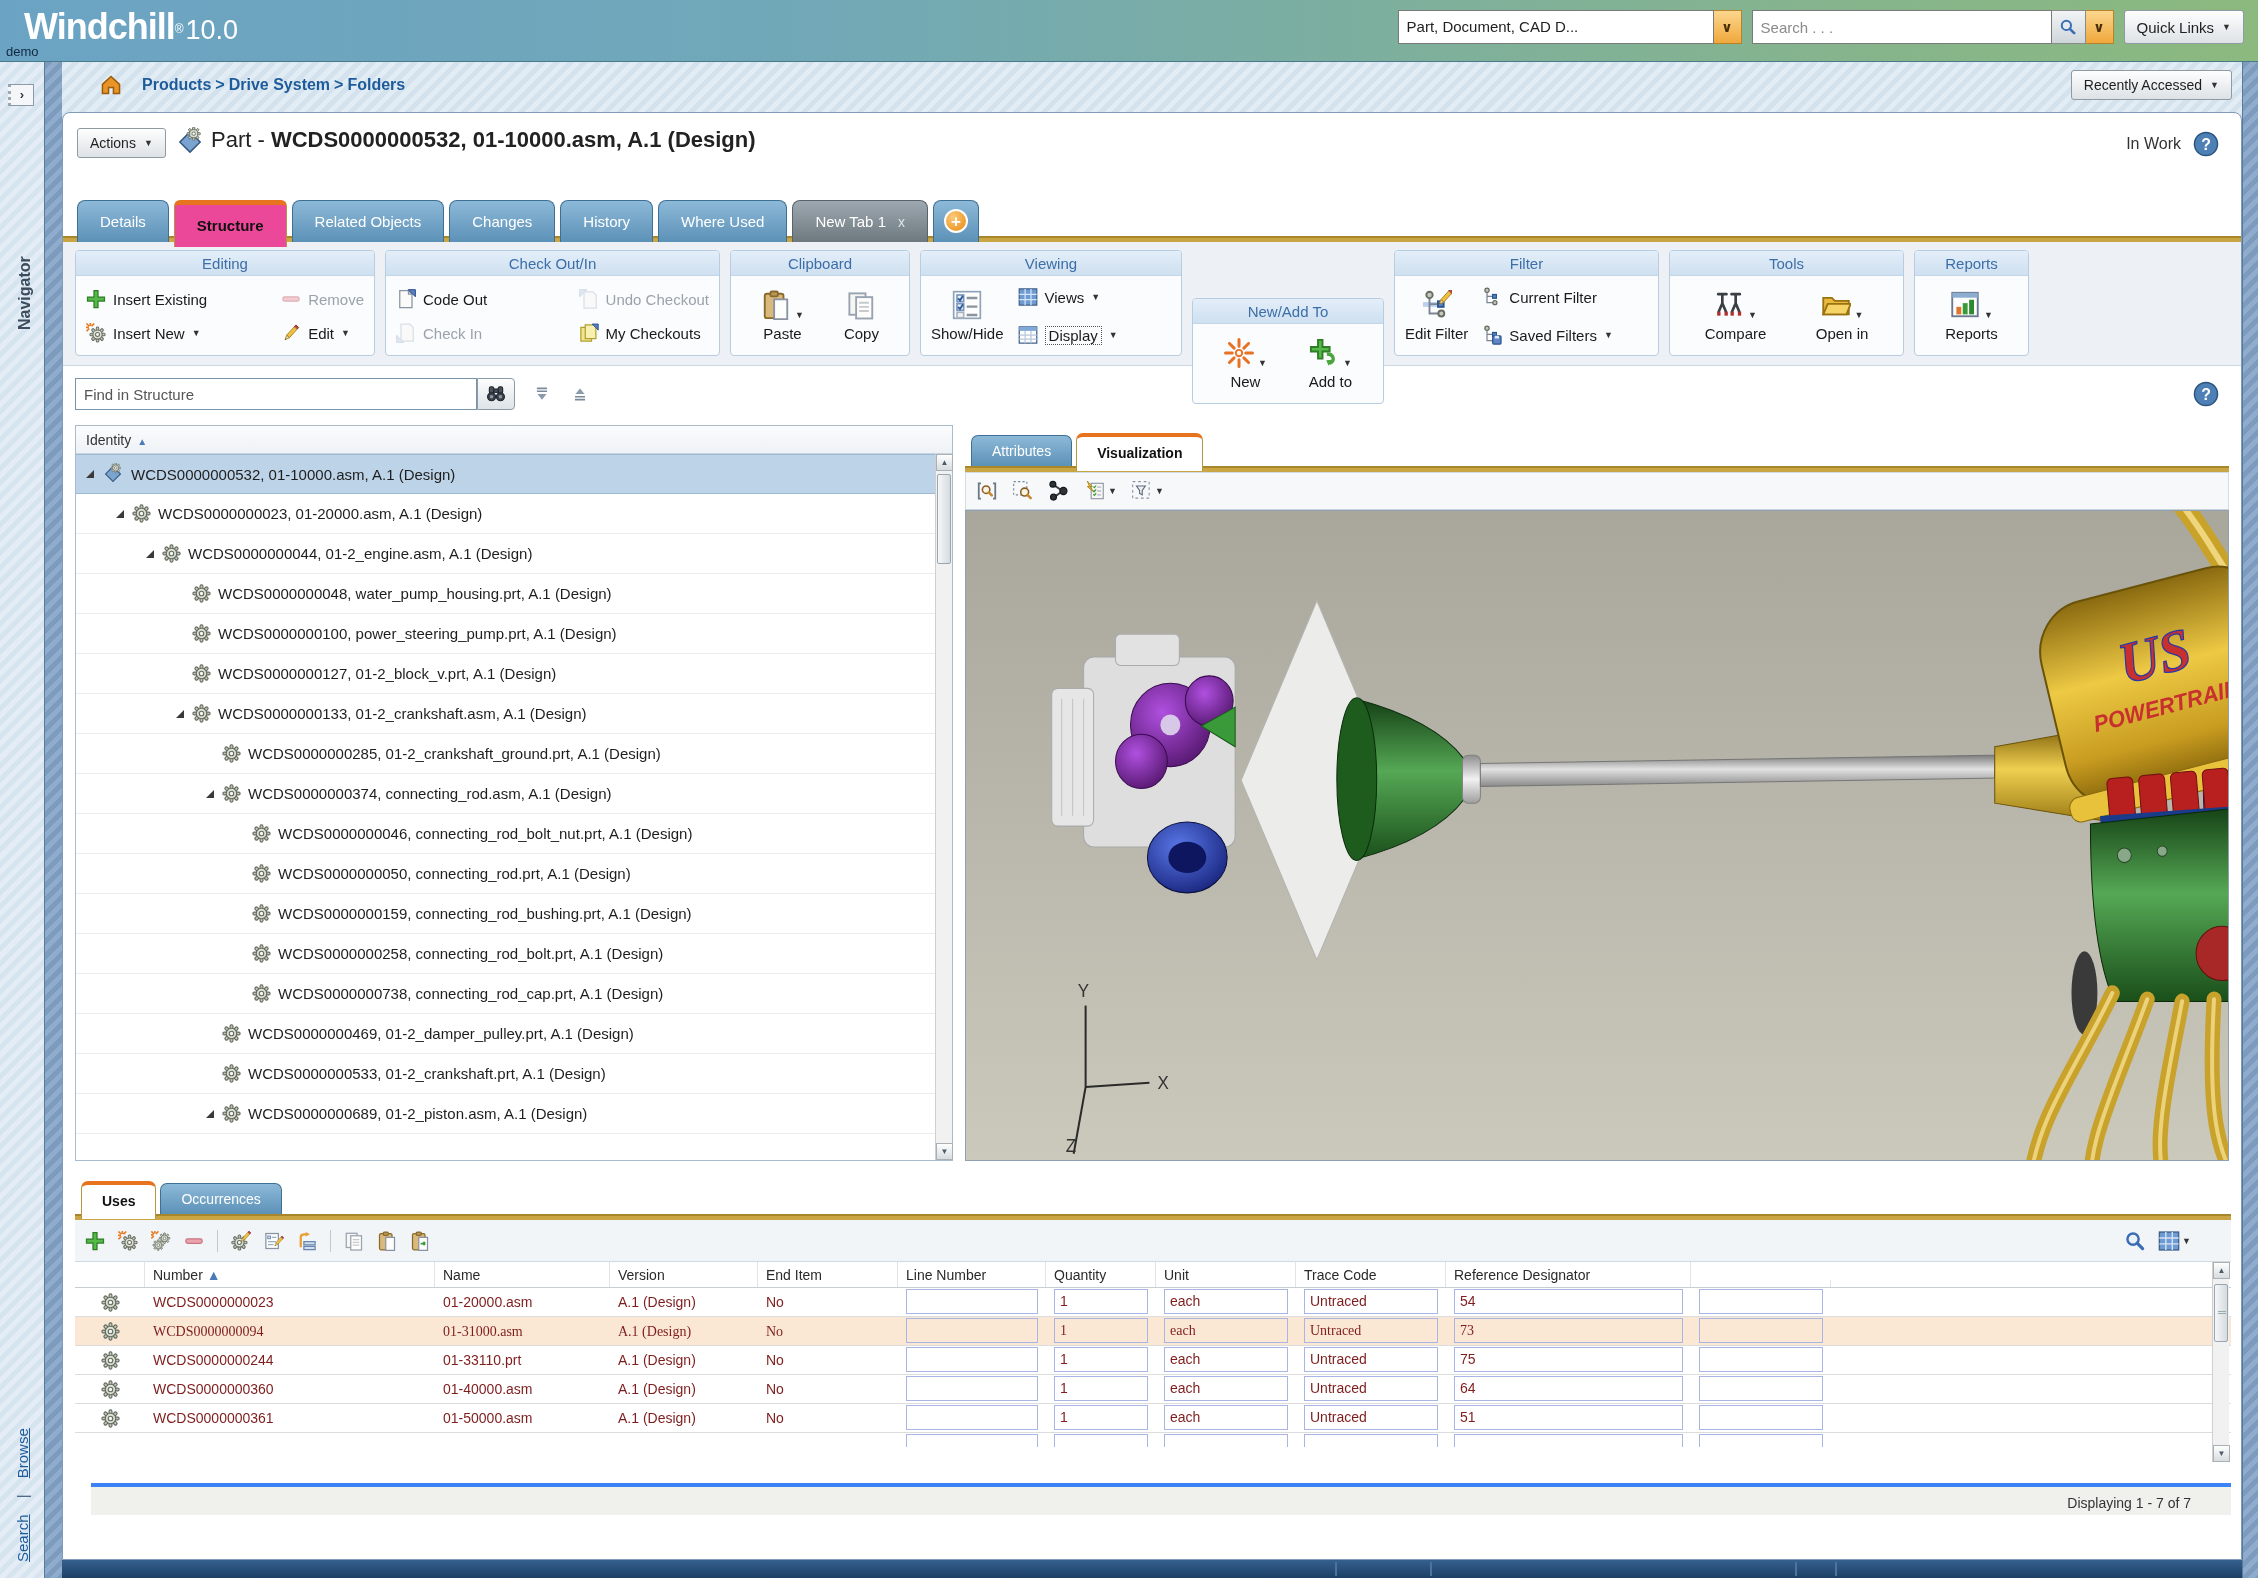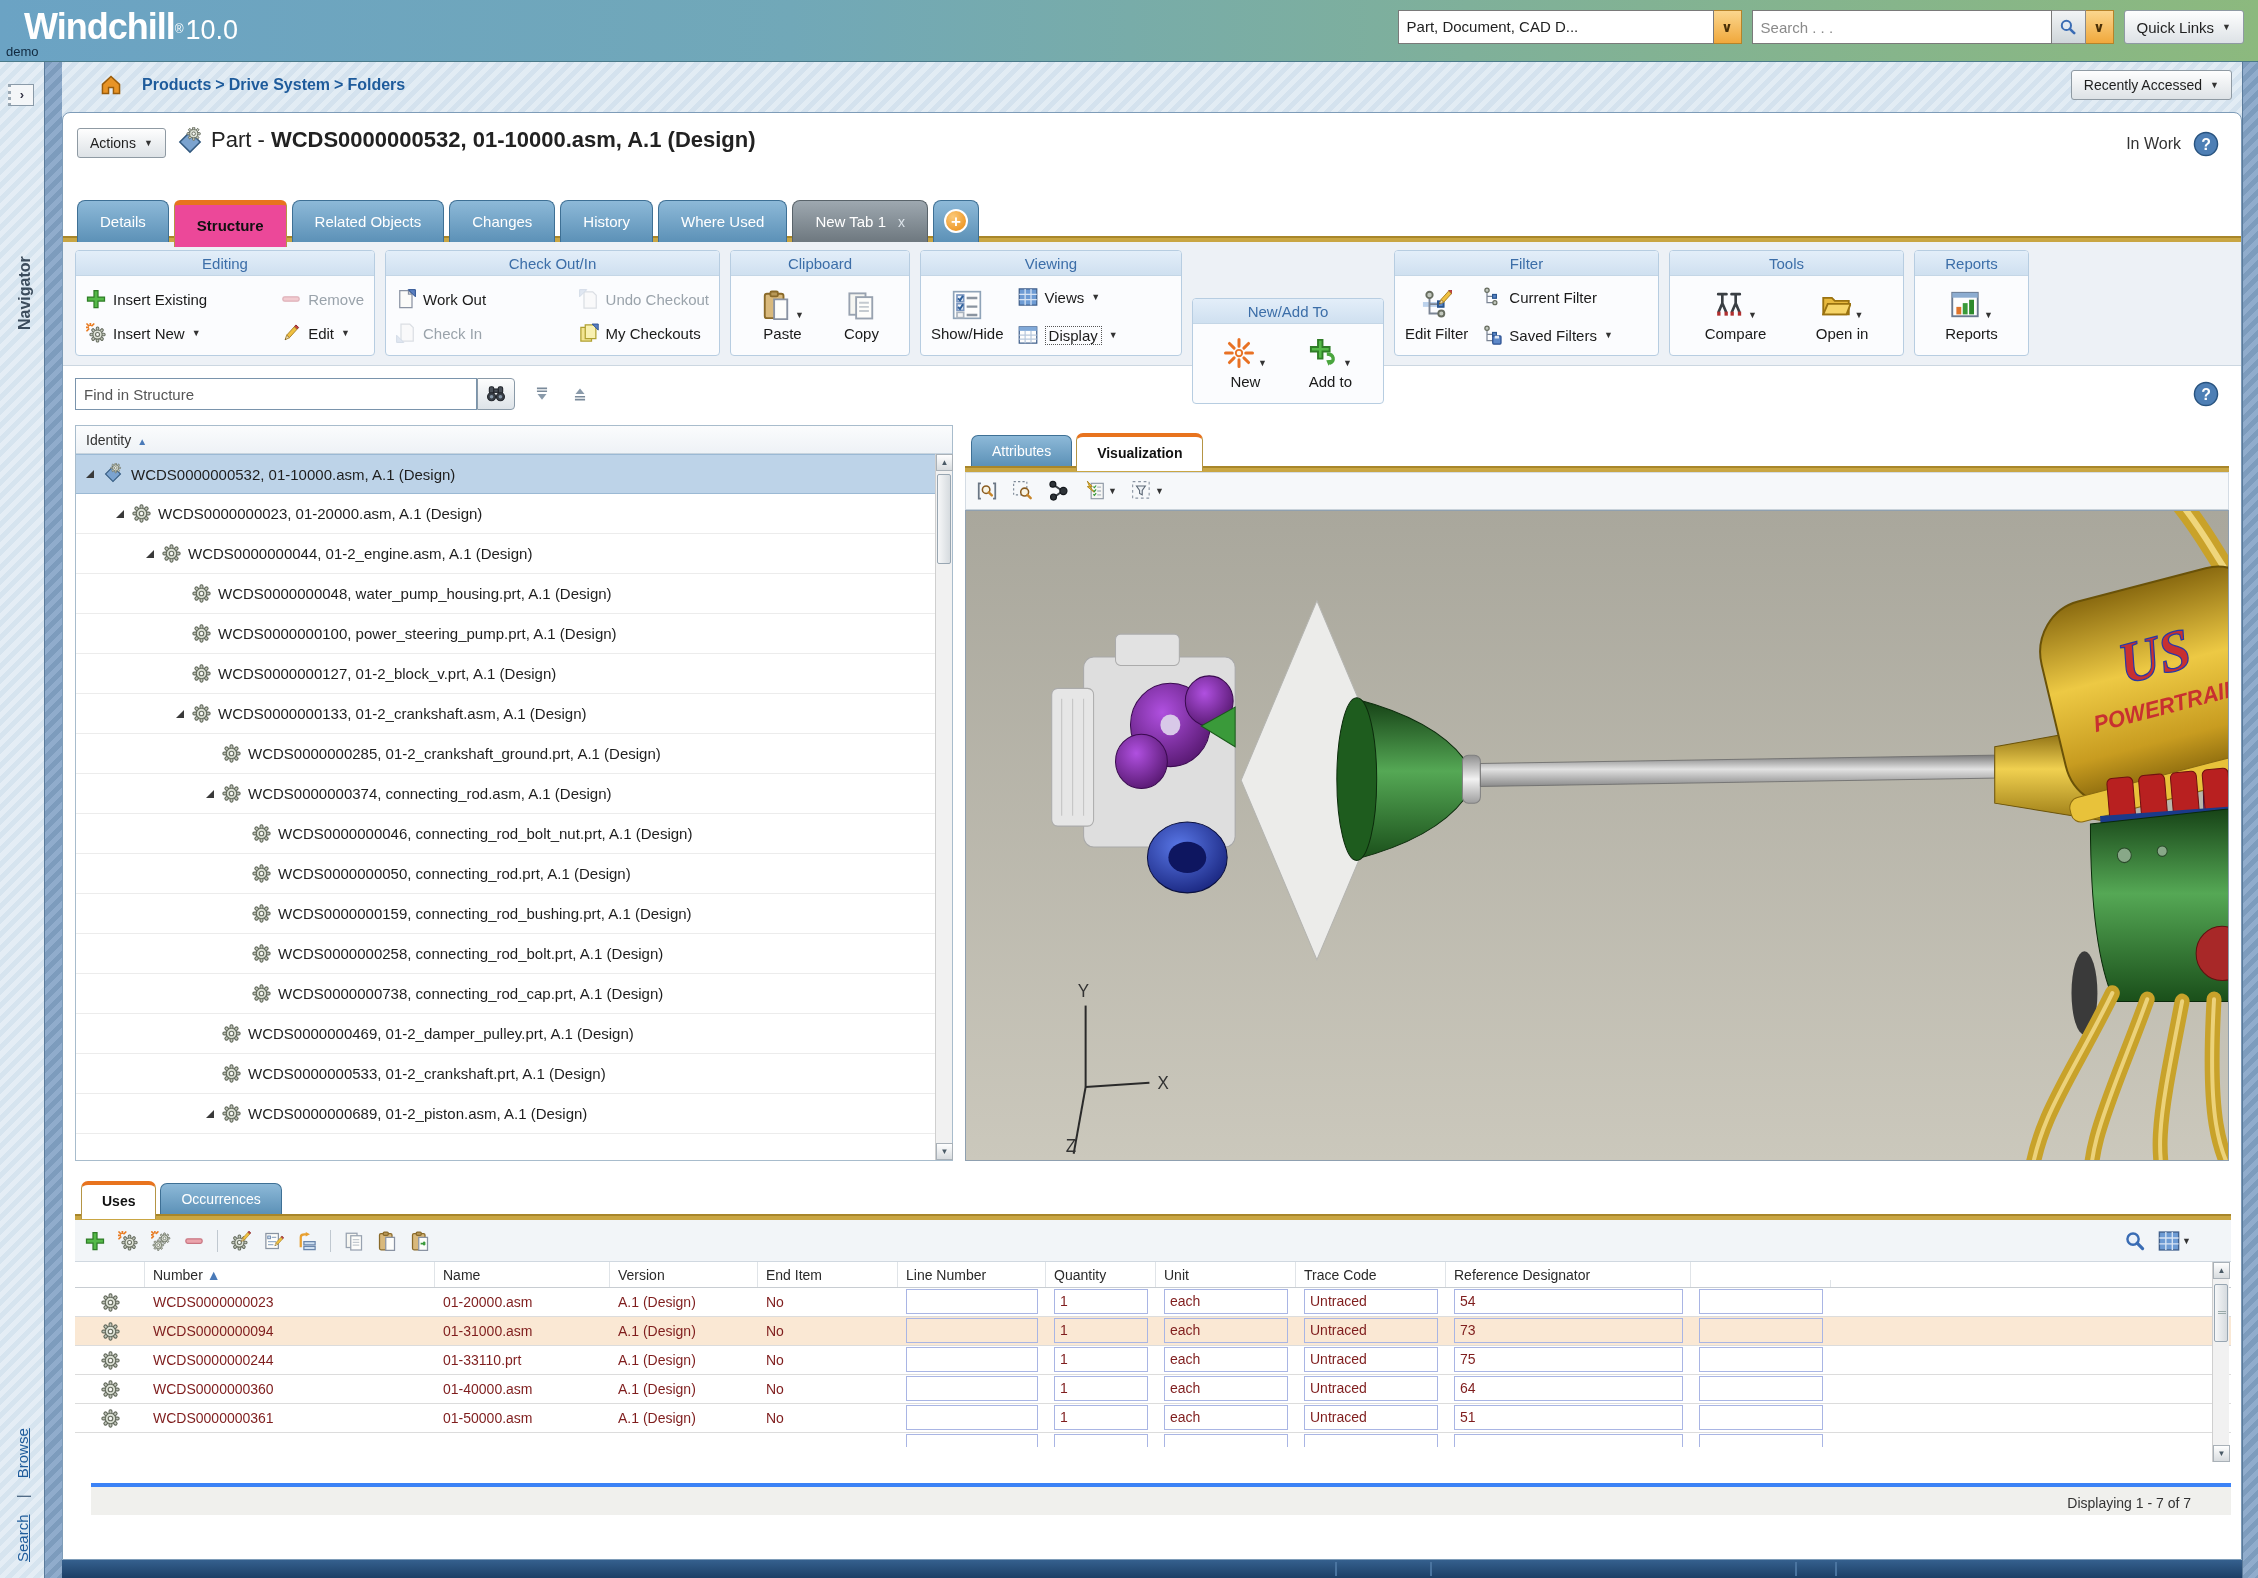--- a/index.html
+++ b/index.html
@@ -155,21 +155,21 @@
   .uses-gold{top:41px;}
   .uses-tools{position:absolute;left:0;top:47px;right:0;height:42px;background:#f2f5f8;
     border-bottom:1px solid #d0d8e0;display:flex;align-items:center;gap:13px;padding:0 10px;}
   .tsep{width:1px;height:22px;background:#c0c8d0;}
   .uses-right{margin-left:auto;display:flex;align-items:center;gap:12px;margin-right:30px;}
   .table-area{position:absolute;left:0;top:89px;right:0;height:200px;overflow:hidden;}
   .hrow{display:flex;height:26px;border-bottom:1px solid #c8cdd2;background:#fff;font-size:14px;color:#2a2a2a;}
   .hrow .c{border-right:1px solid #e0e4e8;}
   .c{flex:0 0 auto;padding:0 8px;line-height:26px;overflow:hidden;white-space:nowrap;}
   .drow{display:flex;height:29px;border-bottom:1px solid #dcdcdc;font-size:14px;color:#7f1d1d;background:#fff;}
-  .drow.hl{background:#fae8d4;}
+  .drow.hl{background:#fae8d4;font-family:Liberation Serif, serif;}
   .drow .c{line-height:29px;}
   .drow .c.icn{display:flex;align-items:center;justify-content:center;padding:0;}
   .cellbox{height:25px;margin-top:1px;border:1px solid #a9b5e4;line-height:23px;padding:0 5px;}
   .drow.partial{height:14px;overflow:hidden;border-bottom:none;}
   .uses-footer{position:absolute;left:16px;right:0;top:310px;height:32px;background:#f0f0ed;
     border-top:4px solid #3b82f6;font-size:14px;color:#333;text-align:right;line-height:32px;padding-right:40px;}
   .strip{position:absolute;left:62px;top:1560px;width:2180px;height:18px;
     background:linear-gradient(#35608e,#1c3f66);}
   .strip .seg{position:absolute;top:2px;bottom:2px;width:2px;background:#4a74a0;}
 </style>
@@ -528,21 +528,21 @@
             </div>
           </div>
         </div>
         <div class="rb-group" style="width: 335px;">
           <div class="rb-title">Check Out/In</div>
           <div class="rb-body rb-grid">
             <div class="rb-item">
               <svg class="ic" width="20" height="20">
                 <use href="#s-page-out"></use>
               </svg>
-              <span class="lbl">Work Out</span>
+              <span class="lbl">Code Out</span>
             </div>
             <div class="rb-item dim">
               <svg class="ic" width="20" height="20">
                 <use href="#s-page-undo"></use>
               </svg>
               <span class="lbl">Undo Checkout</span>
             </div>
             <div class="rb-item dim">
               <svg class="ic" width="20" height="20">
                 <use href="#s-page-in"></use>

